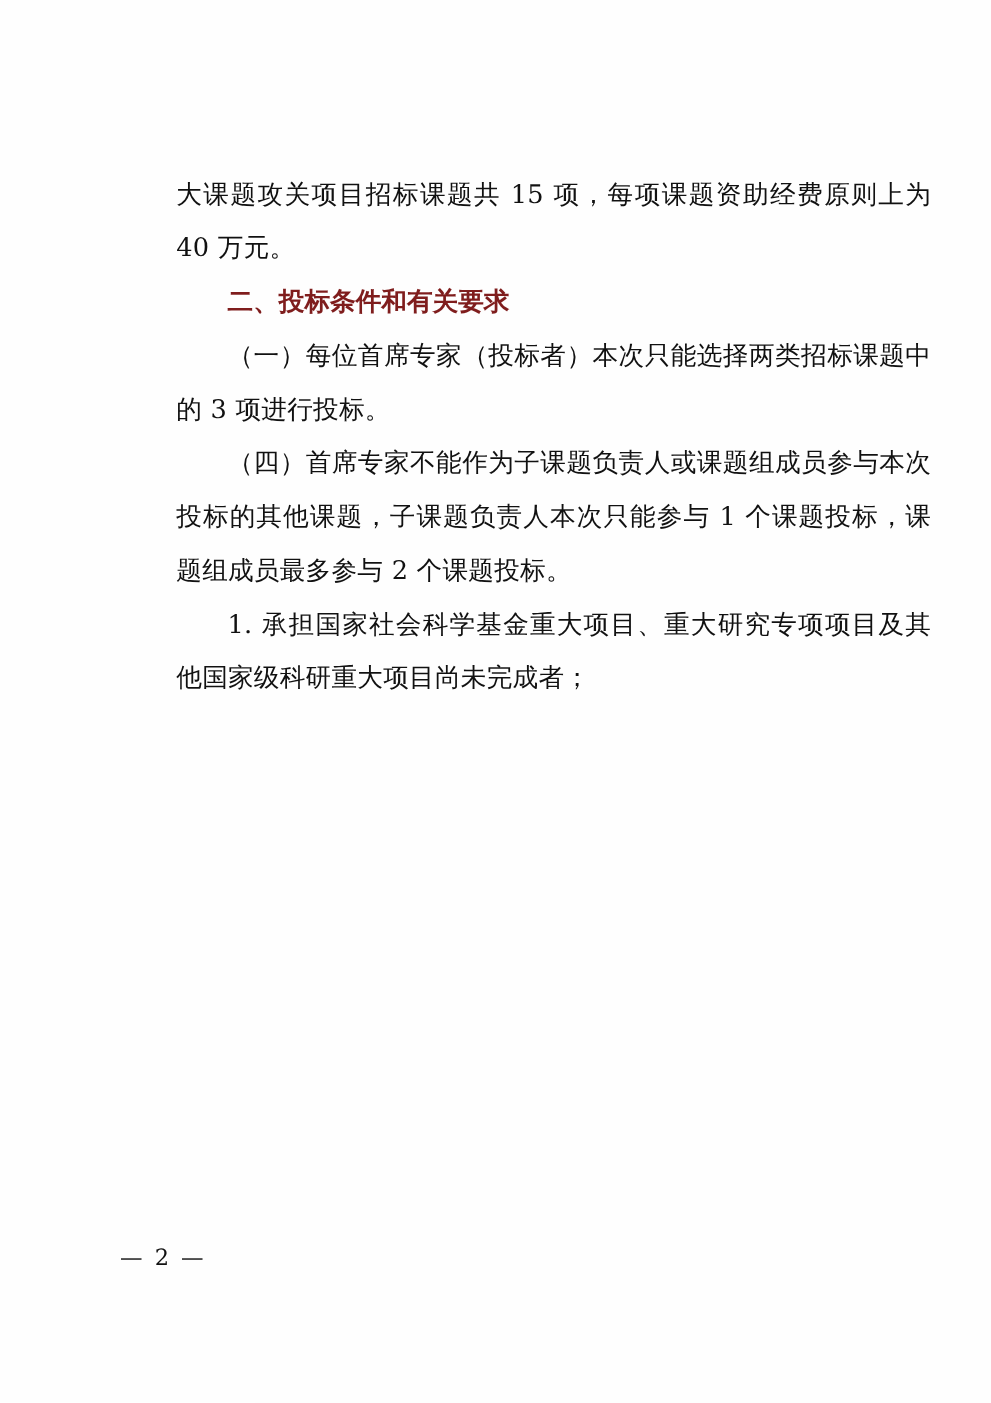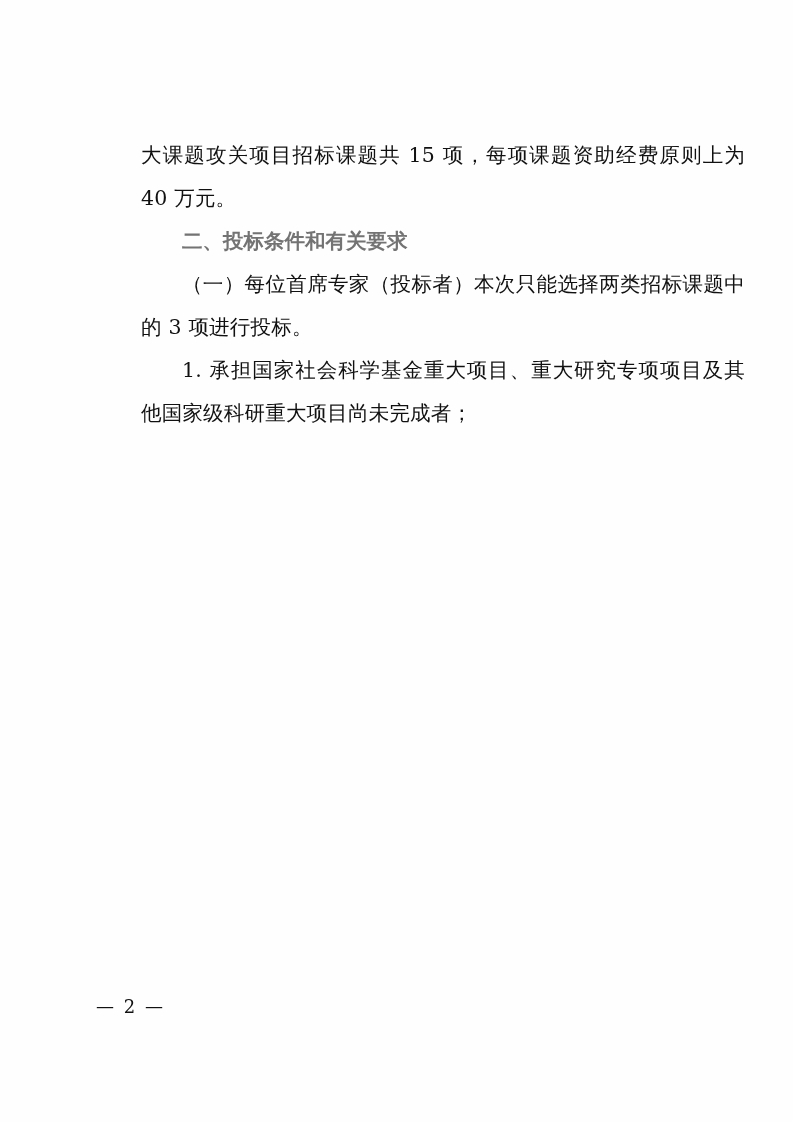--- a/index.html
+++ b/index.html
@@ -38,21 +38,21 @@
   }
   .indent {
     text-indent: 41px;
   }
   .heading {
     font-size: 20.5px;
     line-height: 43px;
     font-weight: bold;
     text-indent: 41px;
     margin: 0;
-    color: #737373;
+    color: #7f1d1d;
   }
   .pagenum {
     position: absolute;
     left: 96px;
     top: 996px;
     width: 604px;
     text-align: left;
     font-size: 18px;
     color: #111111;
     letter-spacing: 2px;
@@ -66,20 +66,21 @@
   <div class="content">
 
     <p class="para">大课题攻关项目招标课题共 15 项，每项课题资助经费原则上为 40 万元。</p>
 
     <p class="heading">二、投标条件和有关要求</p>
 
     <p class="para indent">（一）每位首席专家（投标者）本次只能选择两类招标课题中的 3 项进行投标。</p>
 
 
 
+    <p class="para indent">（四）首席专家不能作为子课题负责人或课题组成员参与本次投标的其他课题，子课题负责人本次只能参与 1 个课题投标，课题组成员最多参与 2 个课题投标。</p>
 
 
     <p class="para indent">1. 承担国家社会科学基金重大项目、重大研究专项项目及其他国家级科研重大项目尚未完成者；</p>
 
   </div>
 
   <div class="pagenum">— 2 —</div>
 
 </div>
 

